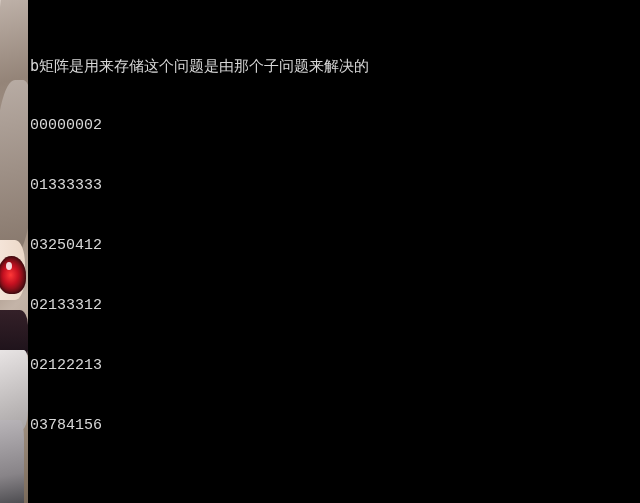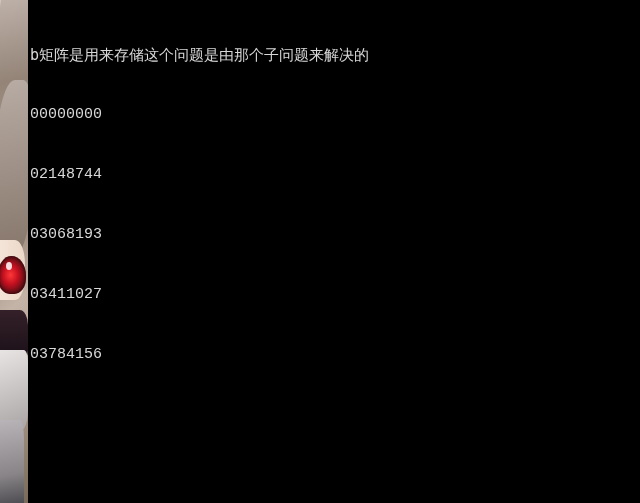--- a/index.html
+++ b/index.html
@@ -101,21 +101,21 @@
     .terminal {
       position: absolute;
       left: 28px;
       top: 0;
       width: 612px;
       height: 503px;
       background: #000;
       color: #d8d8d8;
       font-size: 15px;
       line-height: 20px;
-      padding: 5px 2px;
+      padding: 16px 2px;
       white-space: pre;
       overflow: hidden;
     }
     .terminal .line {
       display: block;
       height: 20px;
     }
     .terminal .cjk {
       font-family: "SimSun", "宋体", "Consolas", monospace;
     }
@@ -132,24 +132,25 @@
   <div class="bg-face"></div>
   <div class="bg-eye"></div>
   <div class="bg-eye-shine"></div>
   <div class="bg-dark"></div>
   <div class="bg-collar"></div>
   <div class="bg-lower"></div>
 </div>
 
 <div class="terminal">
   <span class="line cjk">b矩阵是用来存储这个问题是由那个子问题来解决的</span>
-  <span class="line">00000000</span>
-  <span class="line">02148744</span>
-  <span class="line">03068193</span>
-  <span class="line">03411027</span>
+  <span class="line">00000002</span>
+  <span class="line">01333333</span>
+  <span class="line">03250412</span>
+  <span class="line">02133312</span>
+  <span class="line">02122213</span>
   <span class="line">03784156</span>
   
   
   
   
   
   
   
   
   

